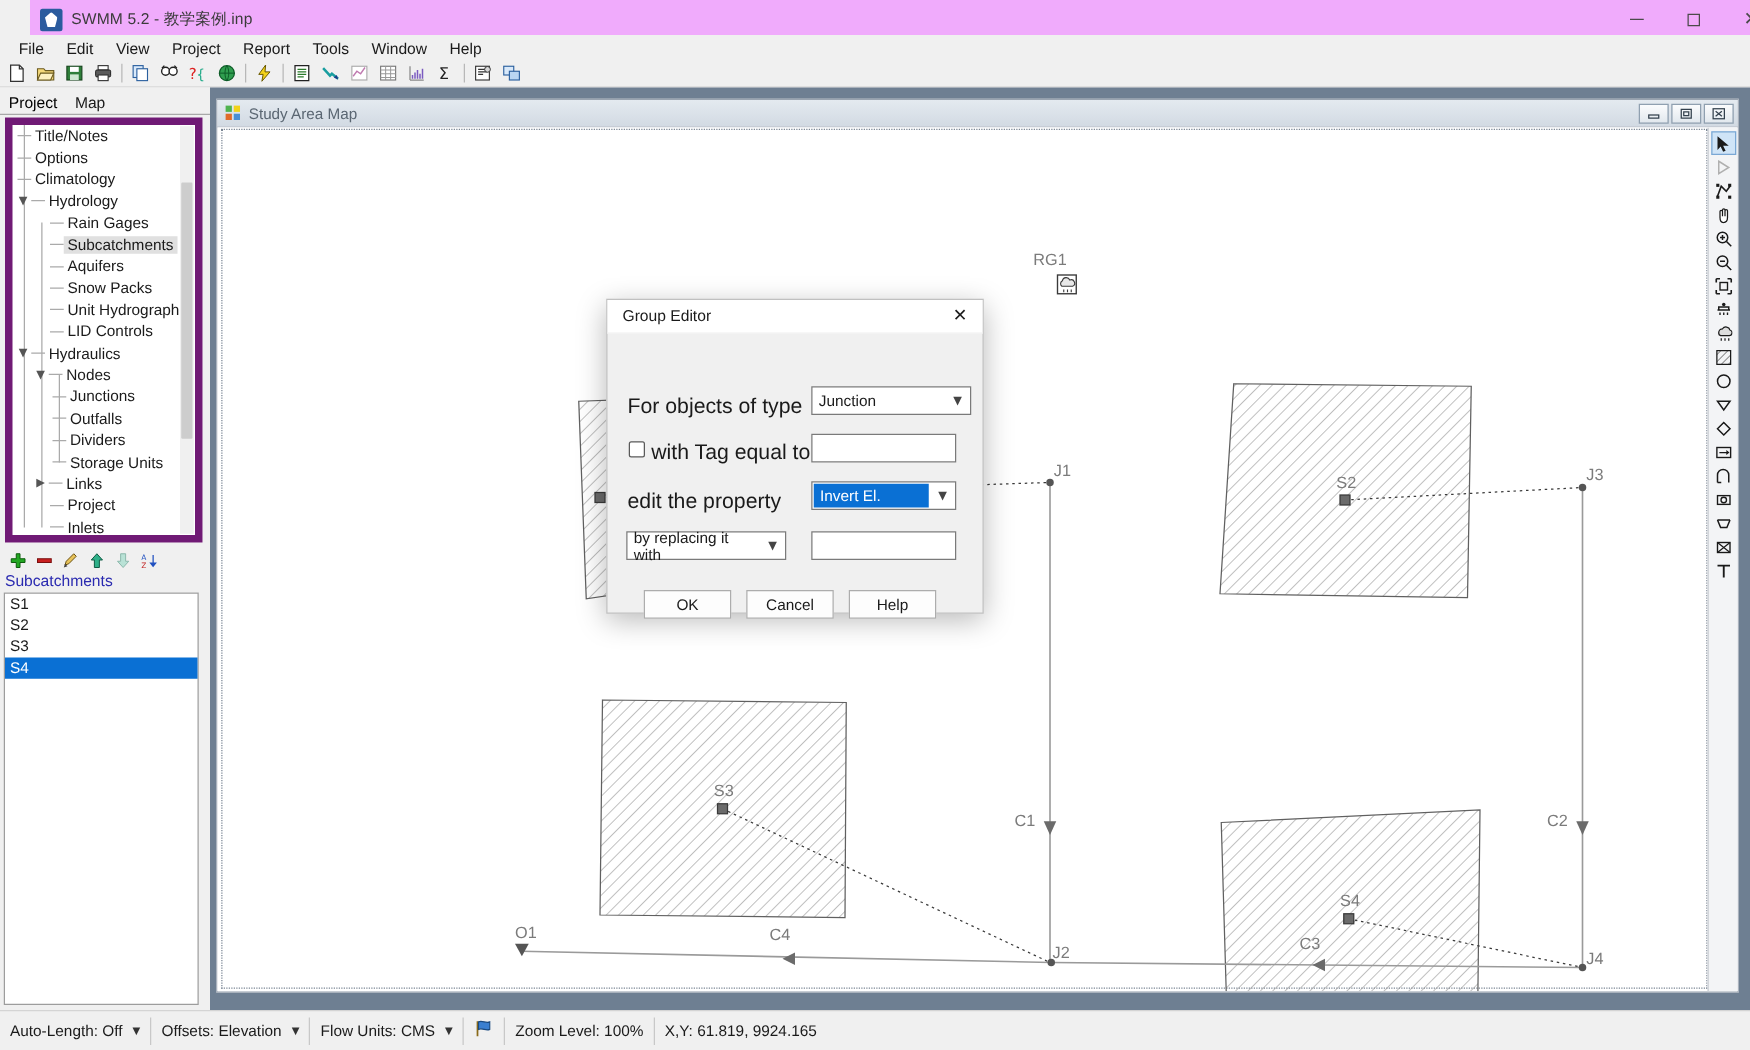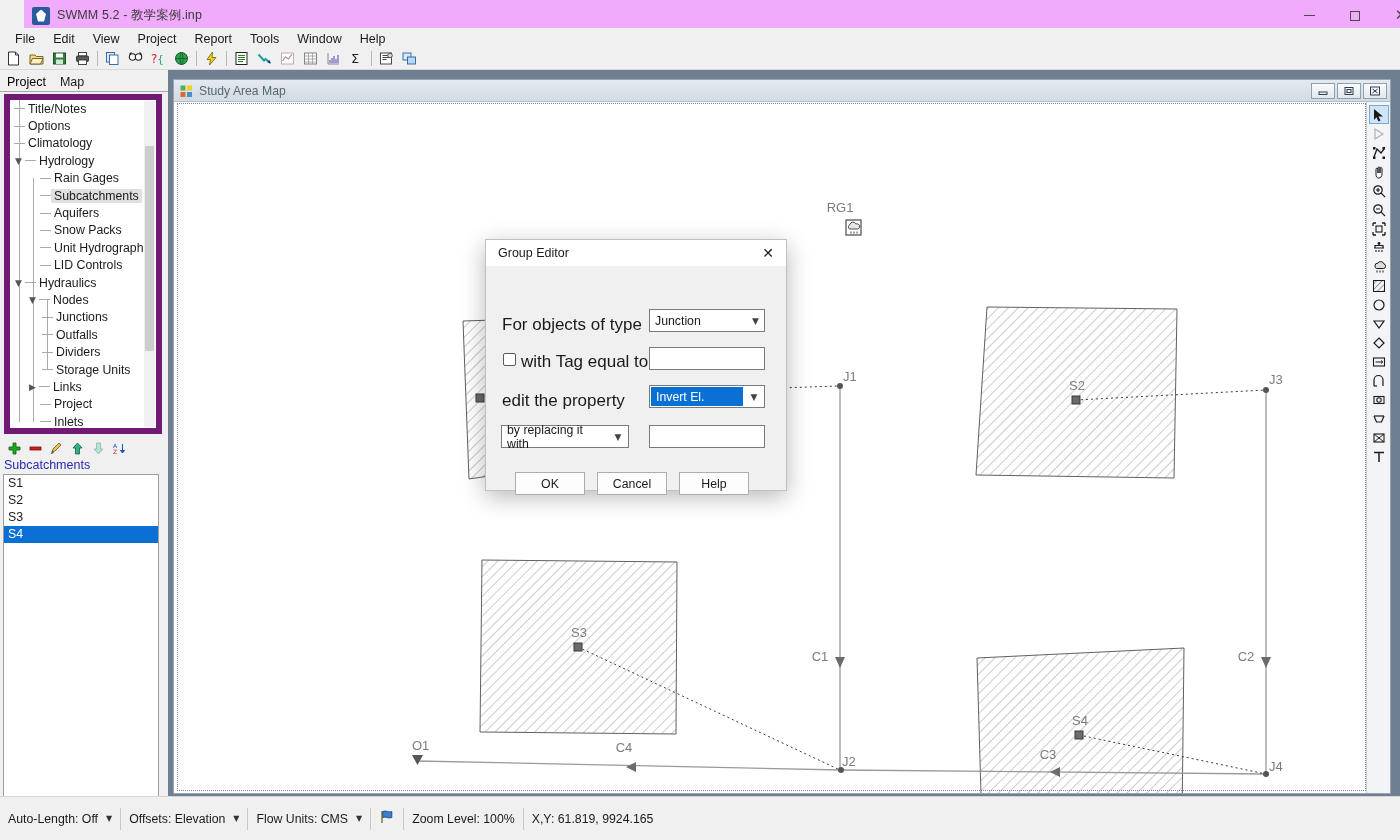--- a/index.html
+++ b/index.html
@@ -172,21 +172,21 @@
     display: flex; flex-direction: column; align-items: center; padding-top: 3px;
   }
   .mtool {
     width: 20px; height: 19px; display: flex; align-items: center; justify-content: center;
     margin-bottom: 0px;
   }
   .mtool.active { background: #cfe4f7; border: 1px solid #7aa7d4; }
 
   
   .statusbar {
-    position: absolute; left: 0; bottom: 0; width: 1400px; height: 44px;
+    position: absolute; left: 0; bottom: 0; width: 1400px; height: 32px;
     background: #f0f0f0; border-top: 1px solid #d4d4d4;
     display: flex; align-items: center;
   }
   .sb-cell {
     display: flex; align-items: center; height: 22px;
     font-size: 12.3px; color: #1a1a1a; padding: 0 8px;
     border-right: 1px solid #c8c8c8;
     gap: 8px;
   }
   .sb-cell.noborder { border-right: none; }
@@ -755,21 +755,21 @@
     </div>
 
     <div class="dialog" style="left:317px; top:169px;">
       <div class="dlg-title">
         <div class="dlg-title-text">Group Editor</div>
         <div class="dlg-close">✕</div>
       </div>
       <div class="dlg-body">
 
         <div class="dlg-label" style="left:16px; top:48px;">For objects of type</div>
-        <div class="dlg-combo" style="left:163px; top:42px; width:116px;gap:46px;">
+        <div class="dlg-combo" style="left:163px; top:42px; width:128px;gap:46px;">
           <span class="cval">Junction</span>
           <span class="carrow">▼</span>
         </div>
 
         <div class="dlg-check" style="left:17px; top:86px;"></div>
         <div class="dlg-label" style="left:35px; top:85px;">with Tag equal to</div>
         <div class="dlg-input" style="left:163px; top:80px; width:116px;" title=""></div>
 
         <div class="dlg-label" style="left:16px; top:124px;">edit the property</div>
         <div class="dlg-combo highlight" style="left:163px; top:118px; width:116px;">

